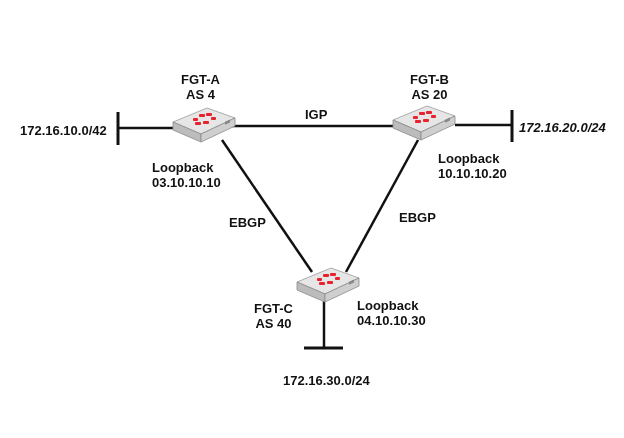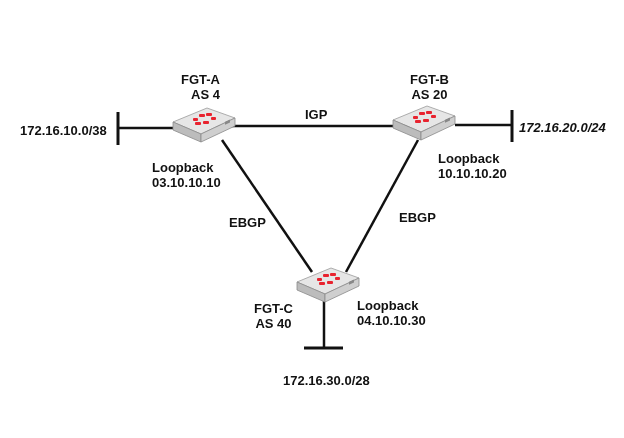--- a/index.html
+++ b/index.html
@@ -43,25 +43,25 @@
   <line x1="455" y1="125" x2="512" y2="125" stroke="#111" stroke-width="2.5"></line>
   <line x1="512" y1="110" x2="512" y2="142" stroke="#111" stroke-width="3"></line>
   <line x1="324" y1="300" x2="324" y2="348" stroke="#111" stroke-width="2.5"></line>
   <line x1="304" y1="348" x2="343" y2="348" stroke="#111" stroke-width="3"></line>
 
   <use href="#fgt-device" x="173" y="108"></use>
   <use href="#fgt-device" x="393" y="106"></use>
   <use href="#fgt-device" x="297" y="268"></use>
 </svg>
 
-<div class="lbl center" style="left:181px;top:72px;text-align:right;">
+<div class="lbl center" style="left:181px;top:72px;">
   <div>FGT-A</div>
   <div>AS 4</div>
 </div>
-<div class="lbl" style="left:20px;top:123px;">172.16.10.0/38</div>
+<div class="lbl" style="left:20px;top:123px;">172.16.10.0/42</div>
 <div class="lbl" style="left:152px;top:160px;">
   <div>Loopback</div>
   <div>03.10.10.10</div>
 </div>
 
 <div class="lbl center" style="left:410px;top:72px;">
   <div>FGT-B</div>
   <div>AS 20</div>
 </div>
 <div class="lbl" style="left:519px;top:120px;font-style:italic;">172.16.20.0/24</div>
@@ -71,17 +71,17 @@
 </div>
 
 <div class="lbl" style="left:254px;top:301px;text-align:center;">
   <div>FGT-C</div>
   <div>AS 40</div>
 </div>
 <div class="lbl" style="left:357px;top:298px;">
   <div>Loopback</div>
   <div>04.10.10.30</div>
 </div>
-<div class="lbl" style="left:283px;top:373px;">172.16.30.0/28</div>
+<div class="lbl" style="left:283px;top:373px;">172.16.30.0/24</div>
 
 <div class="lbl" style="left:305px;top:107px;">IGP</div>
 <div class="lbl" style="left:229px;top:215px;">EBGP</div>
 <div class="lbl" style="left:399px;top:210px;">EBGP</div>
 
 </body></html>

